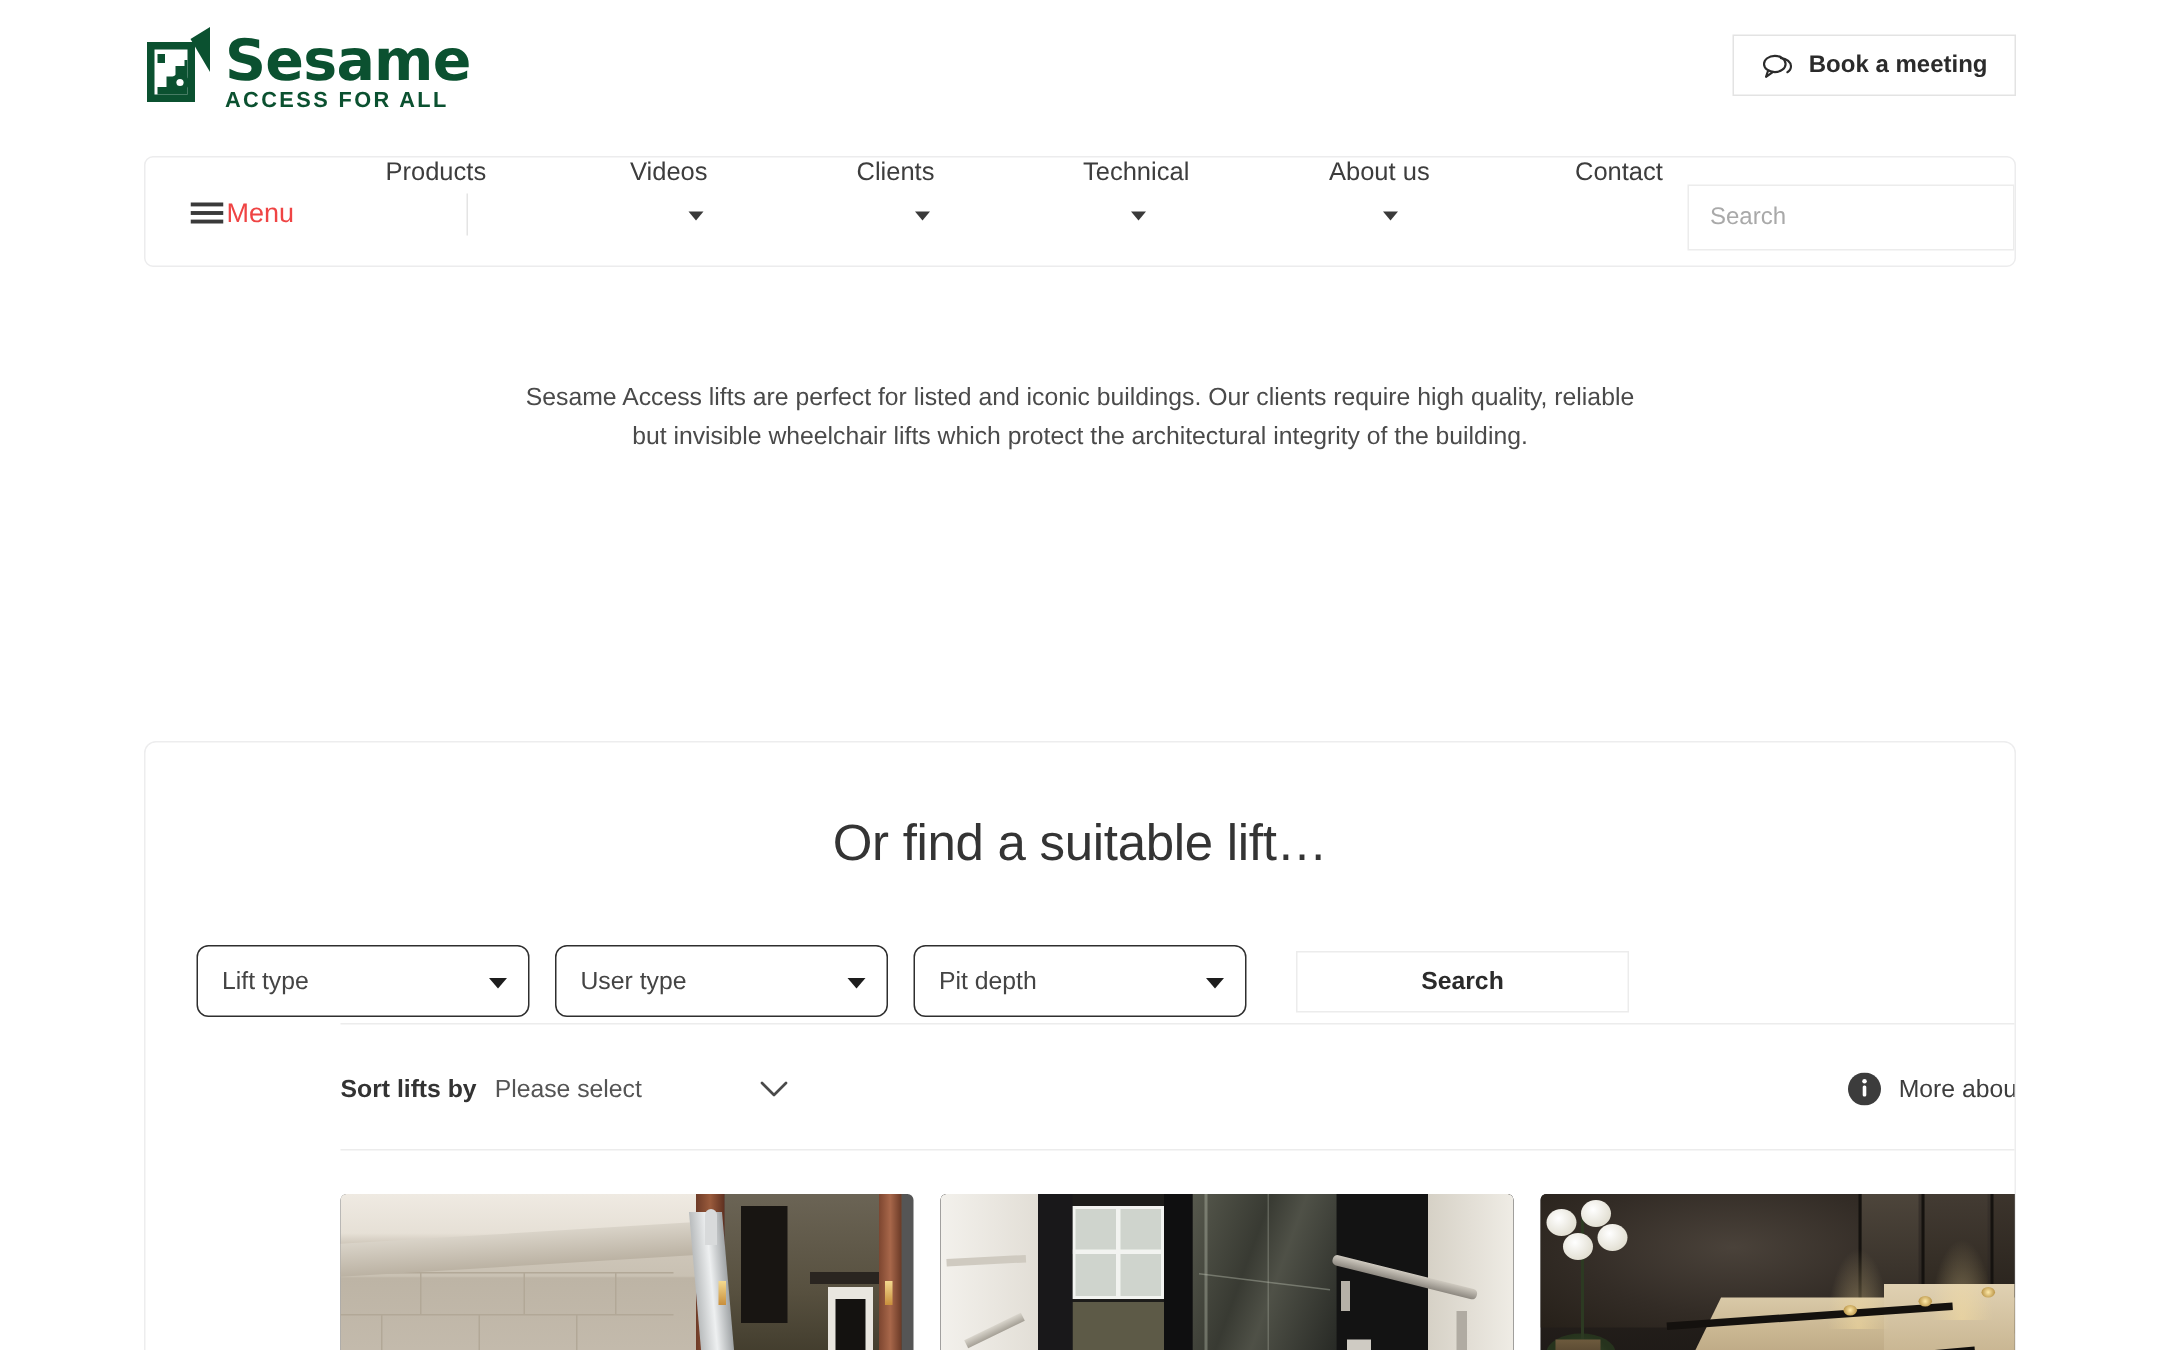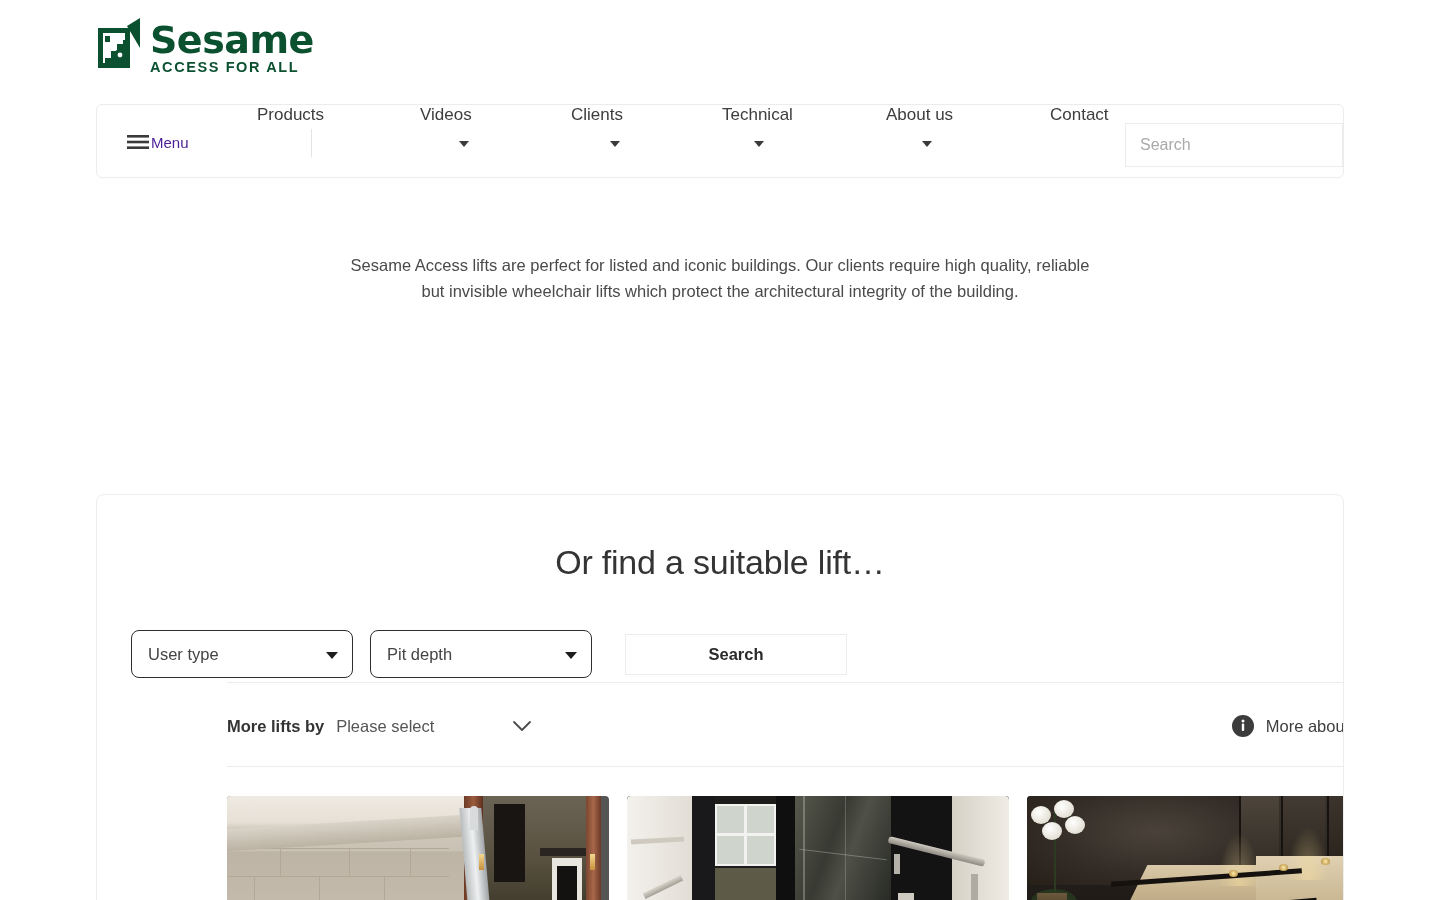--- a/index.html
+++ b/index.html
@@ -51,21 +51,21 @@
     background: #fff;
   }
   .nav-inner {
     position: relative; width: 100%; height: 100%;
   }
   .nav-menu {
     position: absolute; left: 30px; top: 0; height: 74px;
     display: flex; align-items: center; gap: 2px; cursor: pointer;
   }
   .burger { width: 22px; height: 16px; display: block; }
-  .nav-menu-label { font-size: 15px; color: #4c1d95; }
+  .nav-menu-label { font-size: 18px; color: #ef4444; }
   .nav-divider {
     position: absolute; left: 214px; top: 24px;
     width: 1px; height: 28px; background: #e4e4e4;
   }
   .nav-item {
     position: absolute; top: 0; height: 74px;
     display: flex; align-items: flex-start;
     font-size: 17px; color: #3d3d3d; cursor: pointer;
     white-space: nowrap;
   }
@@ -284,20 +284,28 @@
         <path d="M9 18 H14 V24 H9 Z" fill="#0b5130"></path>
         <circle cx="24" cy="37" r="6" fill="#0b5130"></circle>
         <circle cx="24" cy="37" r="2.4" fill="#ffffff"></circle>
       </svg>
       <div class="logo-text">
         <div class="logo-word">Sesame</div>
         <div class="logo-tag">ACCESS FOR ALL</div>
       </div>
     </div>
 
+    <div class="book-btn">
+      <svg class="chat-icon" viewBox="0 0 24 20">
+        <ellipse cx="10" cy="8.5" rx="8" ry="6" fill="none" stroke="#2b2b2b" stroke-width="1.6"></ellipse>
+        <path d="M5 13.5 L3.5 18 L8.5 14.6" fill="none" stroke="#2b2b2b" stroke-width="1.6" stroke-linejoin="round"></path>
+        <path d="M14.5 4.2 C19 4.6 22 7.2 22 10.2 C22 12 21 13.6 19.3 14.6" fill="none" stroke="#2b2b2b" stroke-width="1.6" stroke-linecap="round"></path>
+      </svg>
+      <span>Book a meeting</span>
+    </div>
   </div>
 
   <div class="navbar">
     <div class="nav-inner">
 
       <div class="nav-menu">
         <svg class="burger" viewBox="0 0 22 16">
           <rect x="0" y="1" width="22" height="2.6" fill="#3a3a3a"></rect>
           <rect x="0" y="6.7" width="22" height="2.6" fill="#3a3a3a"></rect>
           <rect x="0" y="12.4" width="22" height="2.6" fill="#3a3a3a"></rect>
@@ -349,41 +357,45 @@
   <div class="hero">
     <p class="hero-sub">Sesame Access lifts are perfect for listed and iconic buildings. Our clients require high quality, reliable but invisible wheelchair lifts which protect the architectural integrity of the building.</p>
   </div>
 
   <div class="panel">
 
     <h2 class="panel-title">Or find a suitable lift…</h2>
 
     <div class="filters">
 
+      <div class="select sel-1">
+        <span class="select-label">Lift type</span>
+        <span class="select-caret"></span>
+      </div>
 
       <div class="select sel-2">
         <span class="select-label">User type</span>
         <span class="select-caret"></span>
       </div>
 
 
       <div class="select sel-4">
         <span class="select-label">Pit depth</span>
         <span class="select-caret"></span>
       </div>
 
       <div class="search-btn">
         <span>Search</span>
       </div>
     </div>
 
     <div class="rule rule-1"></div>
 
     <div class="sortrow">
-      <span class="sort-label">More lifts by</span>
+      <span class="sort-label">Sort lifts by</span>
       <span class="sort-value">Please select</span>
       <svg class="sort-chevron" viewBox="0 0 20 12">
         <polyline points="2,2 10,10 18,2" fill="none" stroke="#4a4a4a" stroke-width="1.8" stroke-linecap="round" stroke-linejoin="round"></polyline>
       </svg>
 
       <div class="moreinfo">
         <svg class="info-icon" viewBox="0 0 22 22">
           <circle cx="11" cy="11" r="11" fill="#3c3c3c"></circle>
           <rect x="9.8" y="8.6" width="2.4" height="7.4" rx="1" fill="#ffffff"></rect>
           <circle cx="11" cy="5.9" r="1.5" fill="#ffffff"></circle>

